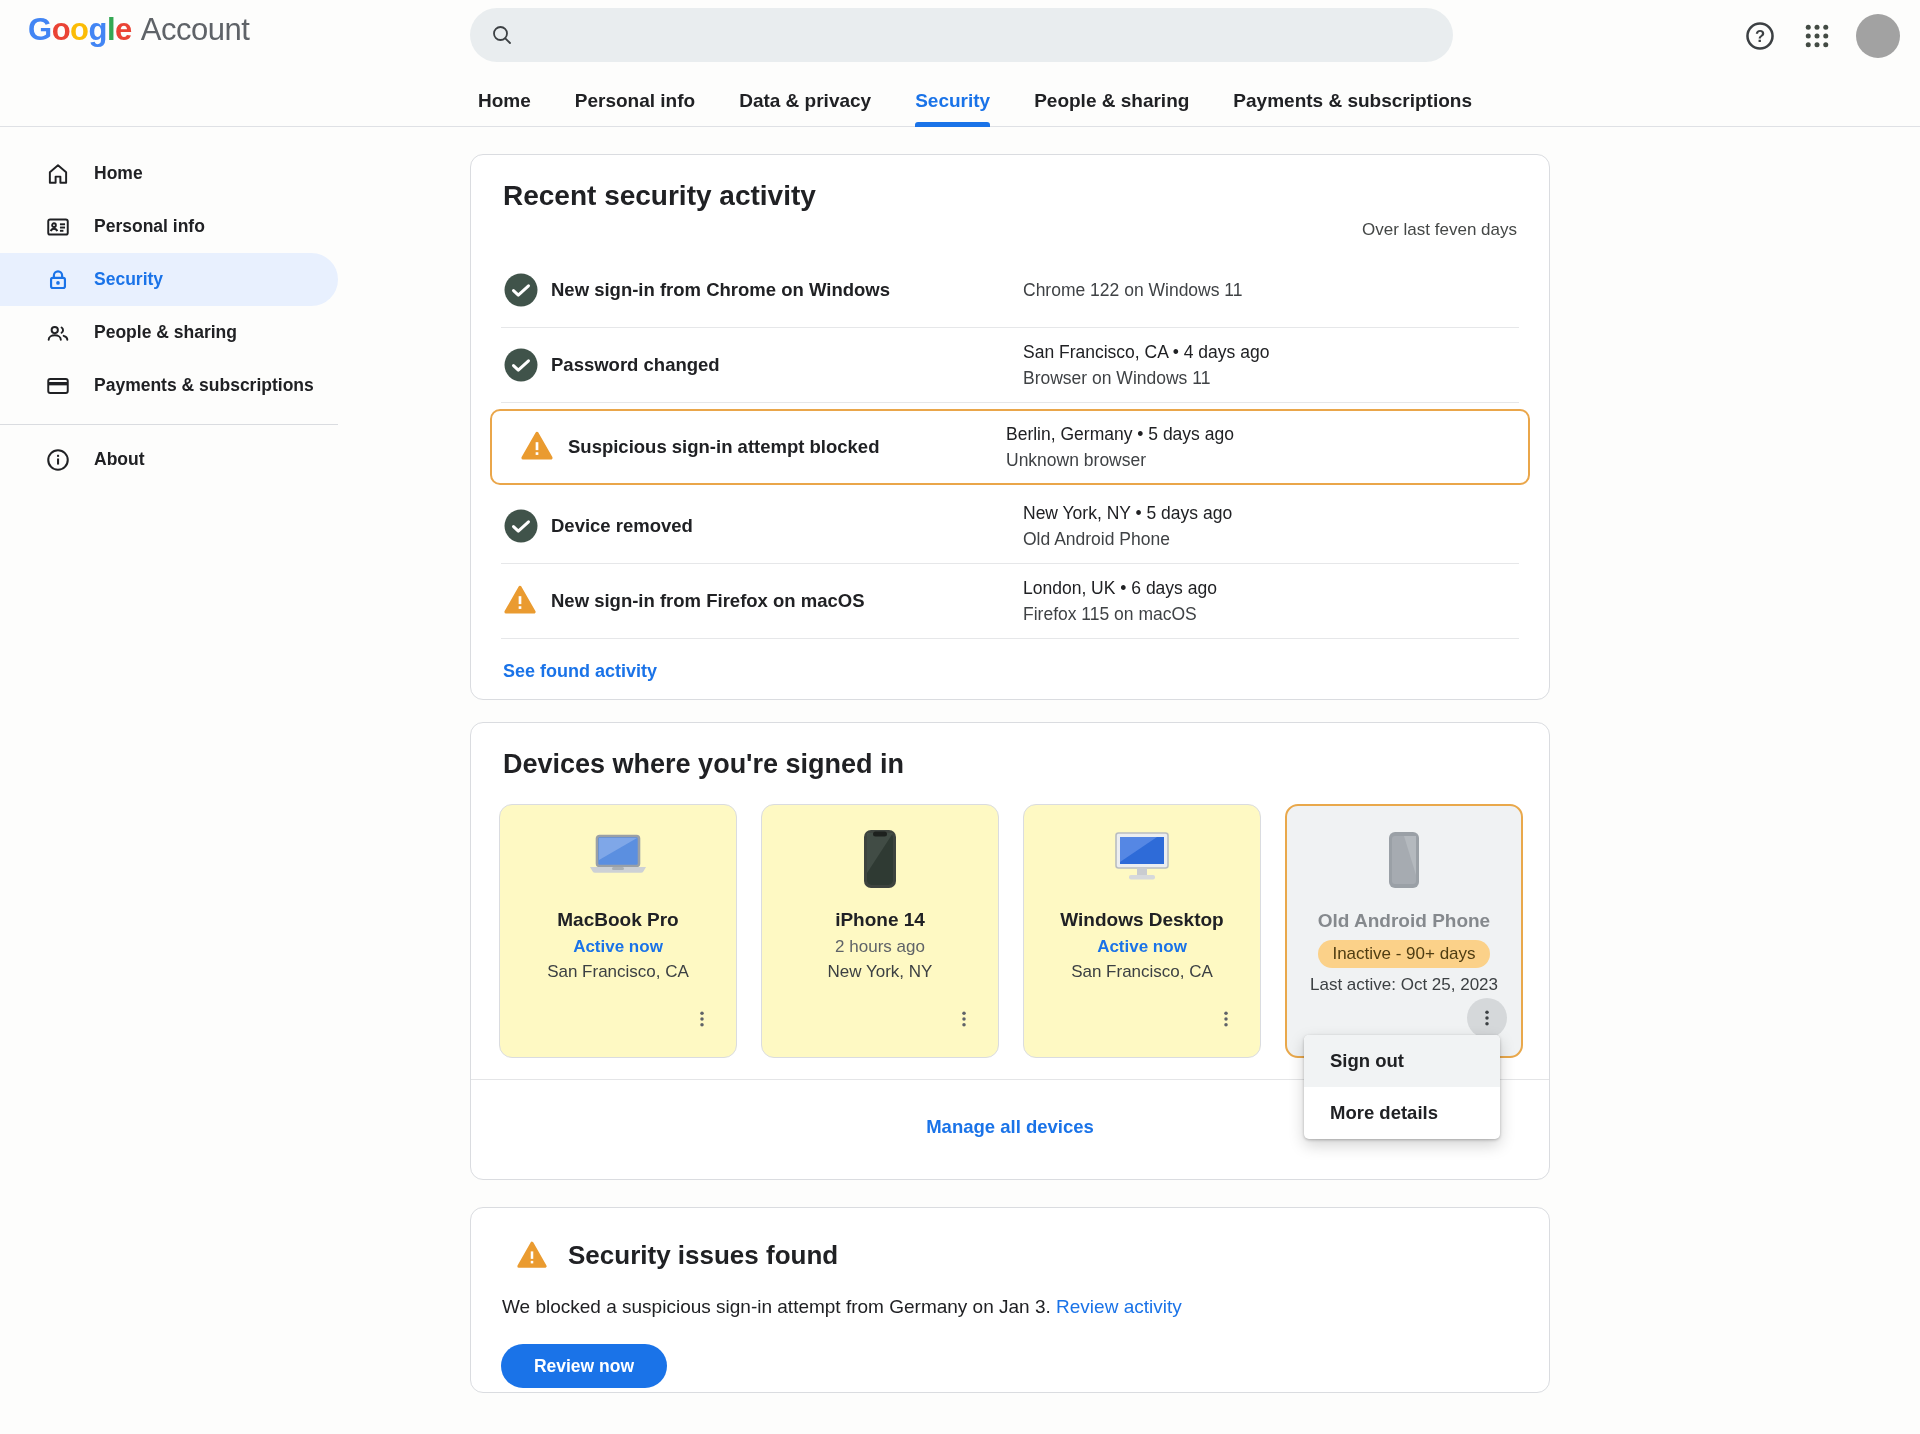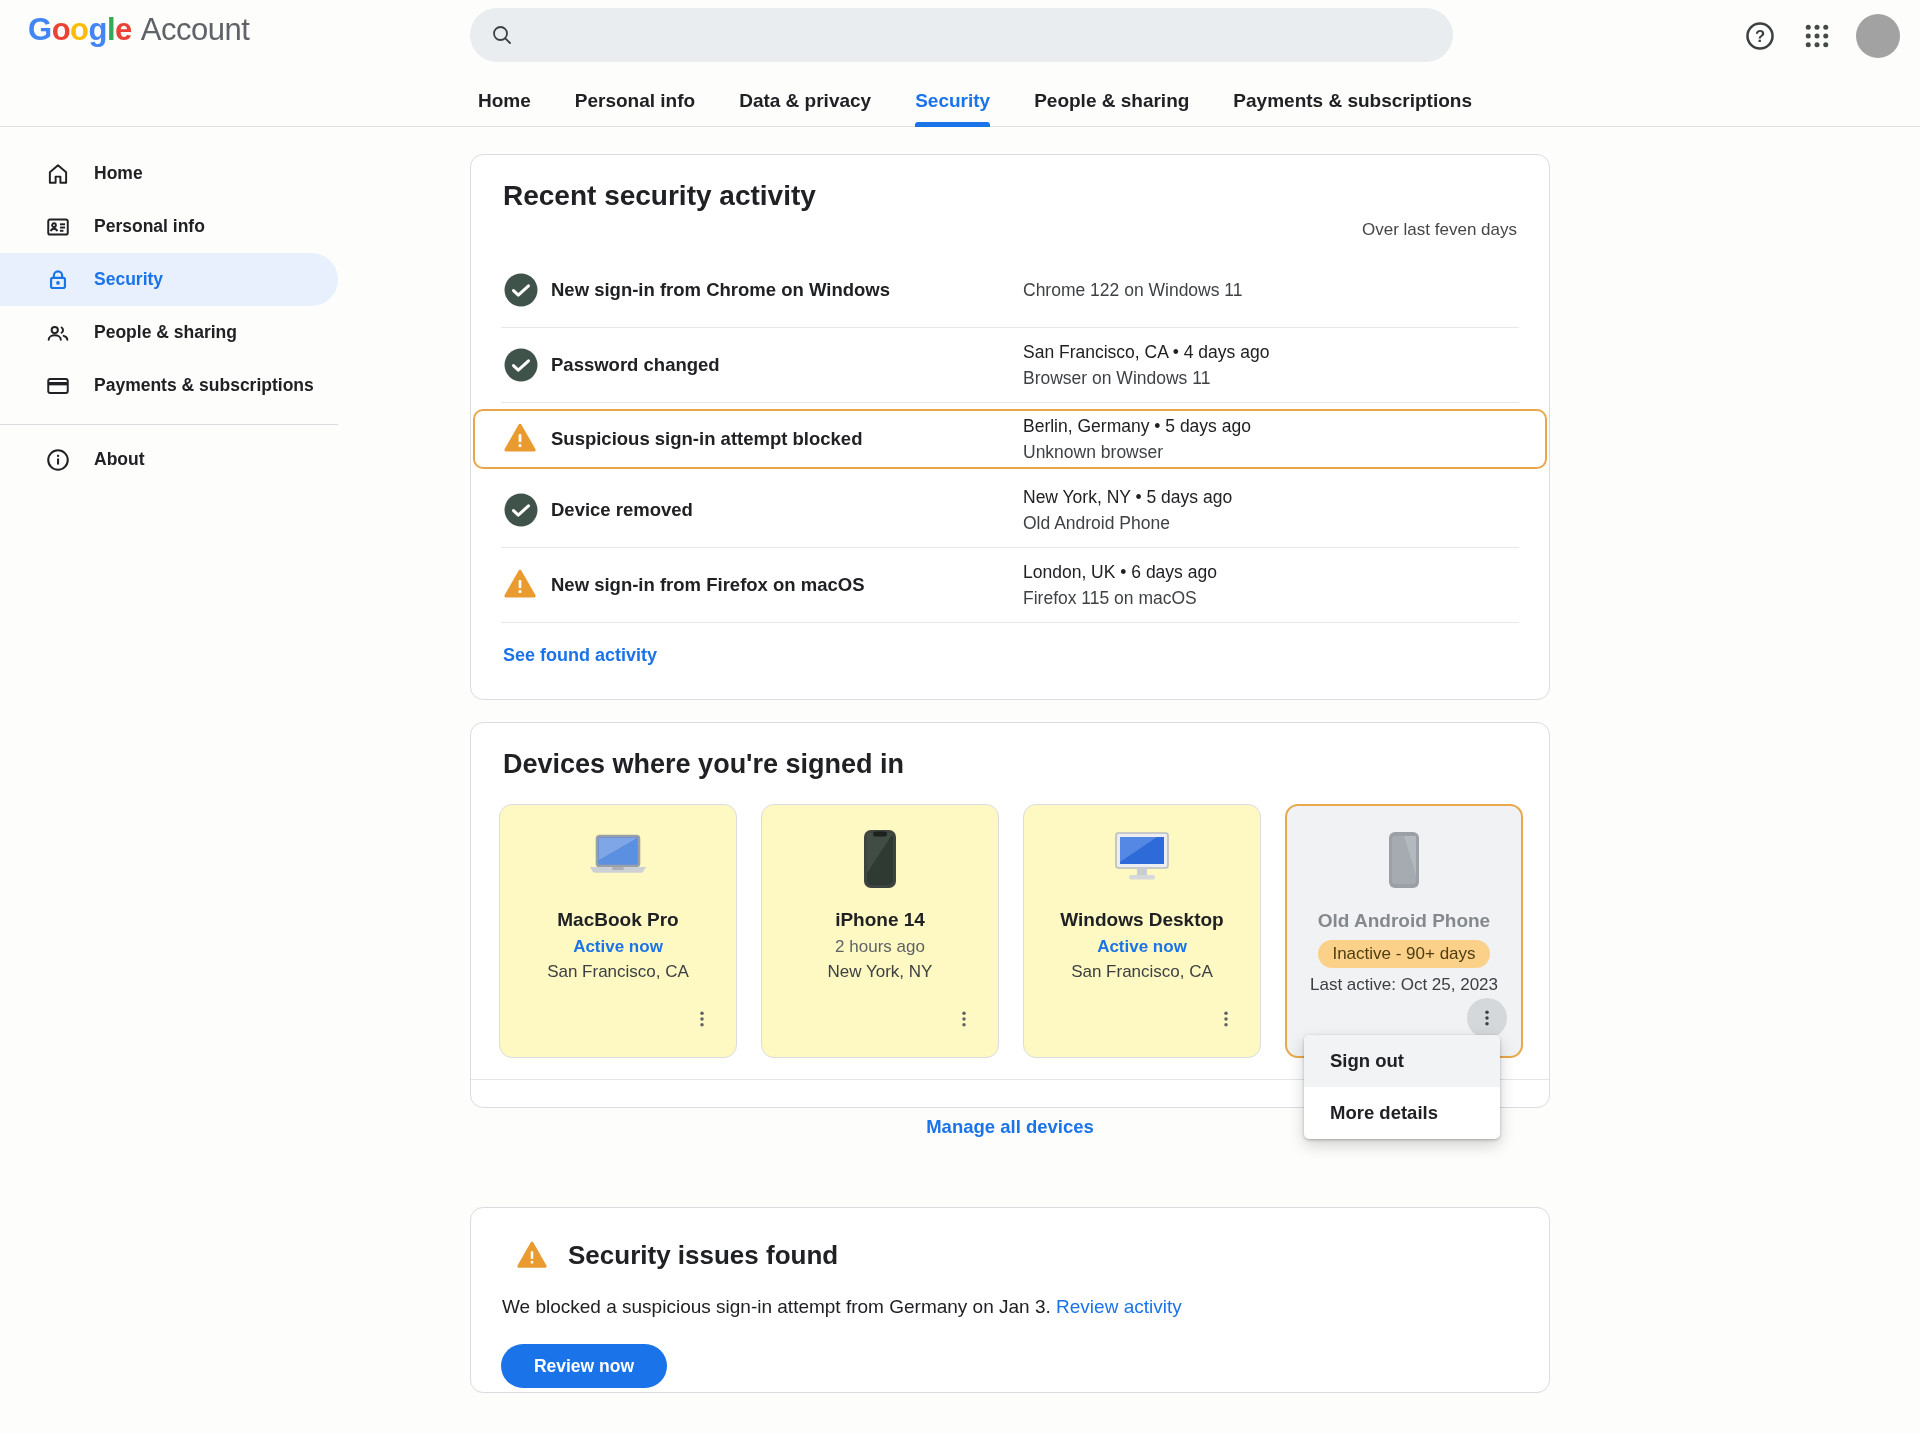--- a/index.html
+++ b/index.html
@@ -29,33 +29,33 @@
   
   .sidebar { position:absolute; left:0; top:127px; width:340px; padding-top:20px; }
   .side-item { width:338px; height:53px; display:flex; align-items:center; padding-left:45px; gap:23px; font-size:17.5px; font-weight:bold; color:#202124; cursor:pointer; border-radius:0 27px 27px 0; }
   .side-item.selected { background:#e8f0fe; color:#1a73e8; }
   .side-divider { width:338px; border-top:1px solid #dadce0; margin-top:12px; }
   .side-about { margin-top:8px; }
 
   
   .card { position:absolute; left:470px; width:1080px; background:#fff; border:1px solid #dadce0; border-radius:13px; }
   #card-activity { top:154px; height:546px; }
-  #card-devices  { top:722px; height:386px; }
+  #card-devices  { top:722px; height:458px; }
   #card-issues   { top:1207px; height:186px; }
 
   .card-title { margin:24px 32px 0; font-size:28px; font-weight:bold; line-height:34px; color:#202124; }
   .card-sub { margin:6px 32px 0; font-size:17px; line-height:22px; color:#444746;text-align:right; }
 
   .rows { margin-top:12px; }
   .arow { display:flex; align-items:center; height:75px; margin:0 30px; padding:0 2px; border-bottom:1px solid #e6e7e9; }
   .arow .aicon { width:36px; height:36px; margin-right:12px; flex:none; }
   .alabel { flex:1; font-size:18.5px; font-weight:bold; color:#202124; }
   .ameta { width:494px; font-size:17.5px; line-height:26px; }
   .ameta .m1 { color:#202124; } .ameta .m2 { color:#3f4245; }
-  .arow.highlight { height:60px; margin:6px 2px 4px; padding:0 28px; border:2px solid #eaa64a; border-radius:10px; }
+  .arow.highlight { height:76px; margin:6px 19px 4px; padding:0 28px; border:2px solid #eaa64a; border-radius:10px; }
   .see-more { display:inline-block; margin:22px 32px; font-size:18px; font-weight:bold; color:#1a73e8; text-decoration:none; cursor:pointer; }
 
   
   .device-grid { display:flex; gap:24px; margin:23px 0 0 28px; }
   .dcard { position:relative; width:238px; height:254px; border:1px solid #dadce0; border-radius:13px; text-align:center; background:#fef9c3; }
   .dcard.inactive { background:#f0f2f3; border:2px solid #e9a84b; }
   .dicon { height:56px; margin-top:26px; display:flex; align-items:center; justify-content:center; }
   .dname { margin-top:22px; font-size:19px; font-weight:bold; color:#202124; }
   .dcard.inactive .dname { color:#85898d; }
   .dstatus { margin-top:6px; font-size:17px; color:#5f6368; }

